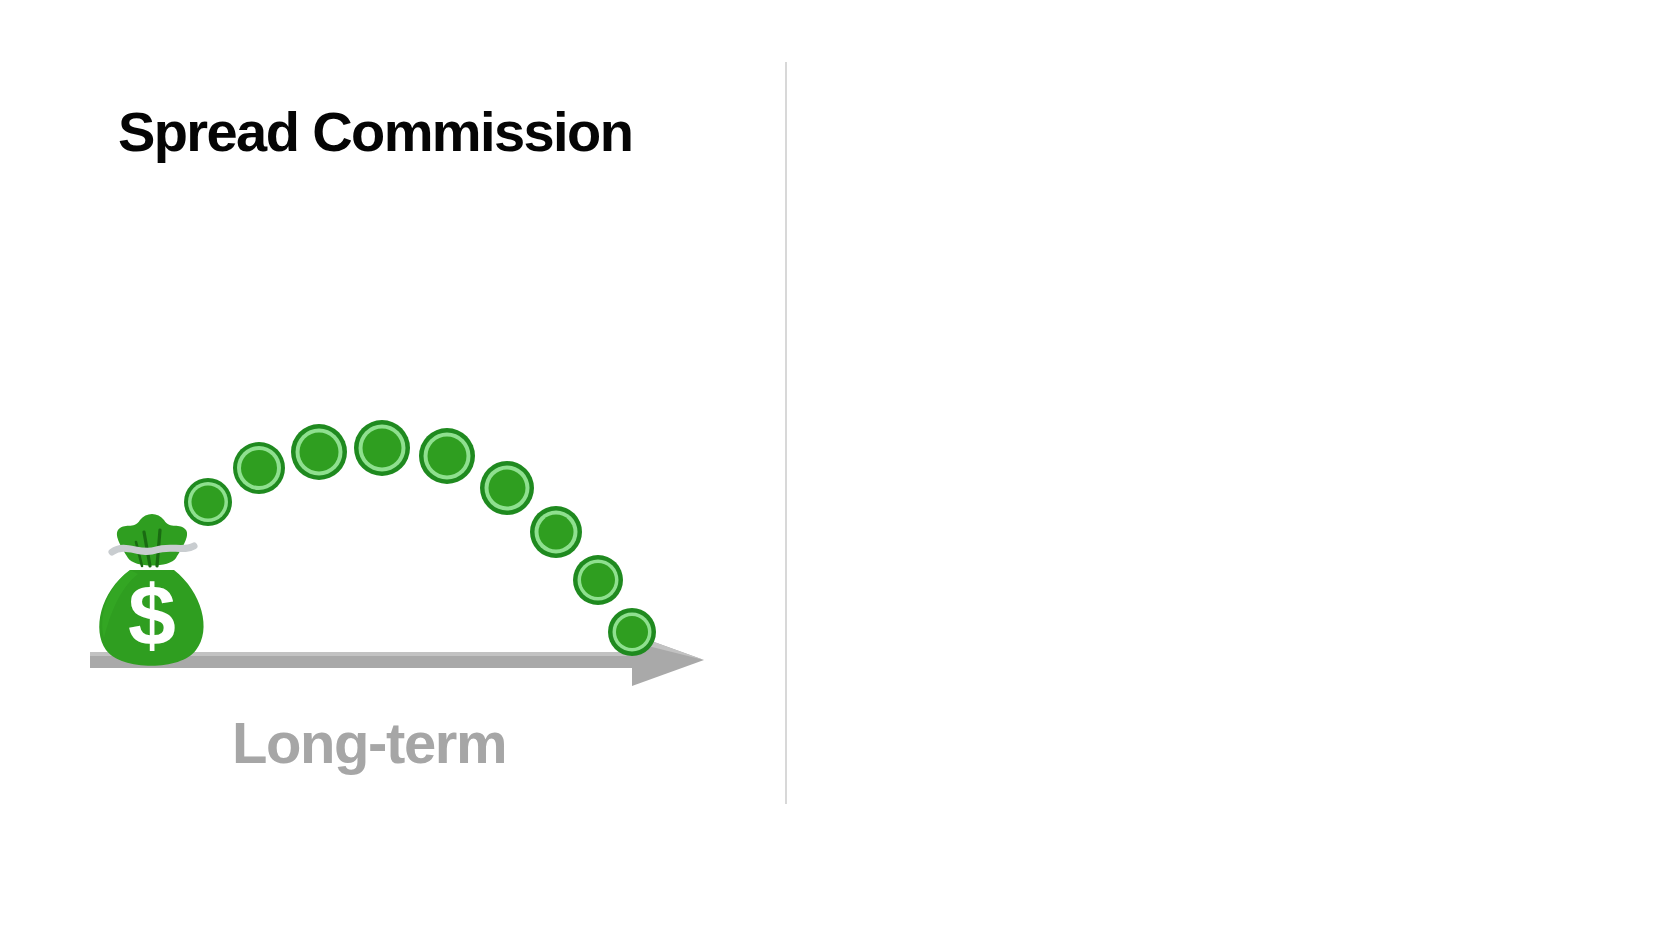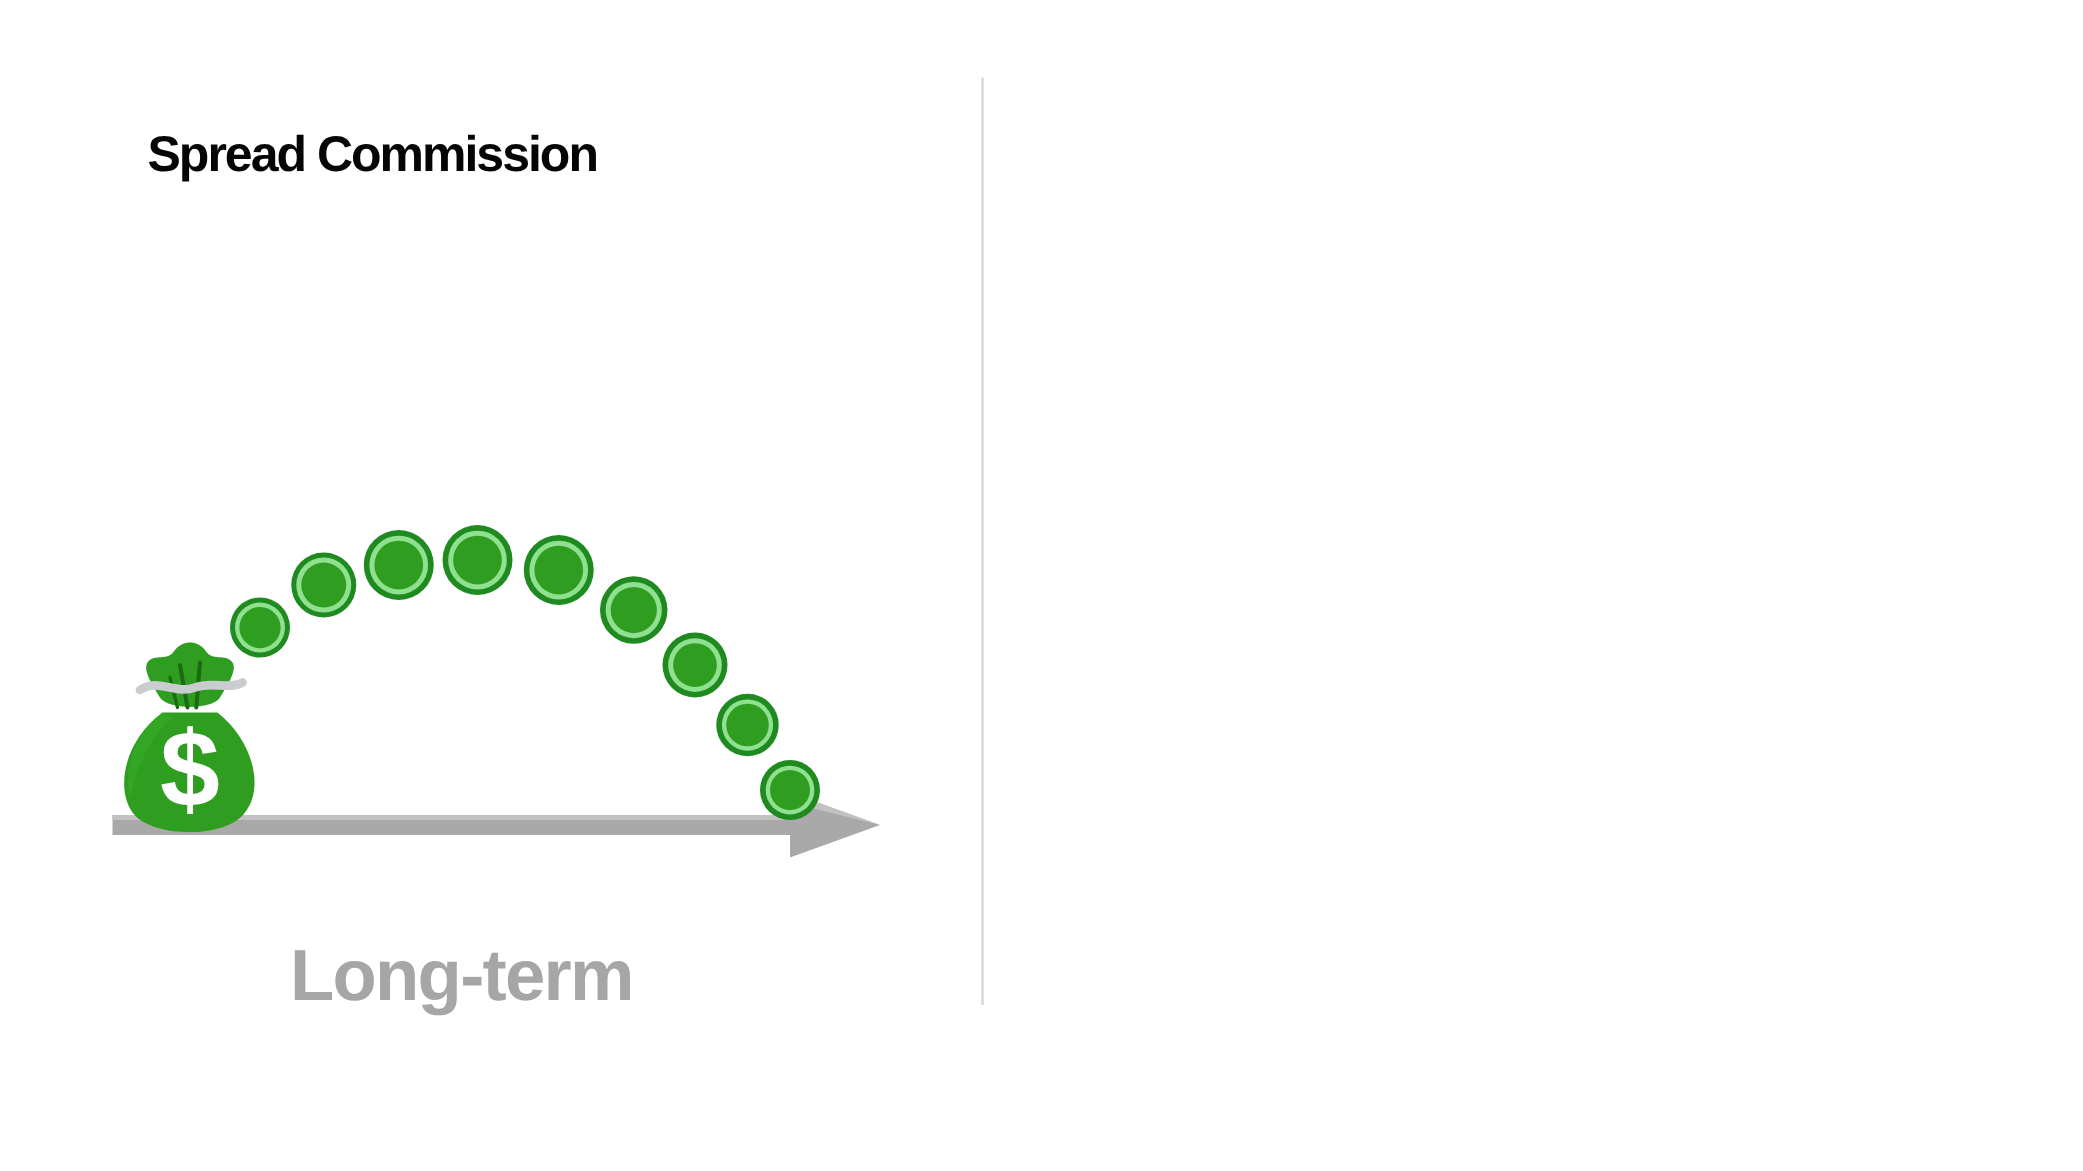--- a/index.html
+++ b/index.html
@@ -37,38 +37,37 @@
     top: 62px;
     width: 2px;
     height: 742px;
     background: #d8d8d8;
   }
 
   .panel-title {
     position: absolute;
     font-family: "Liberation Sans", sans-serif;
     font-weight: bold;
-    font-size: 40px;
+    font-size: 56px;
     letter-spacing: -1.6px;
     color: #050505;
     white-space: nowrap;
     line-height: 1;
   }
   #title-left  { left: 118px; top: 104px; }
 
   .timeline-label {
     position: absolute;
     font-family: "Liberation Sans", sans-serif;
     font-weight: bold;
     font-size: 58px;
     letter-spacing: -1.4px;
     color: #a6a6a6;
     white-space: nowrap;
     line-height: 1;
-    margin-top: 38px;
   }
   #label-left  { left: 232px;  top: 714px; }
 
   svg.art {
     position: absolute;
     left: 0;
     top: 0;
     overflow: visible;
   }
   #art-left  { left: 60px;  top: 380px; width: 700px; height: 330px; }

